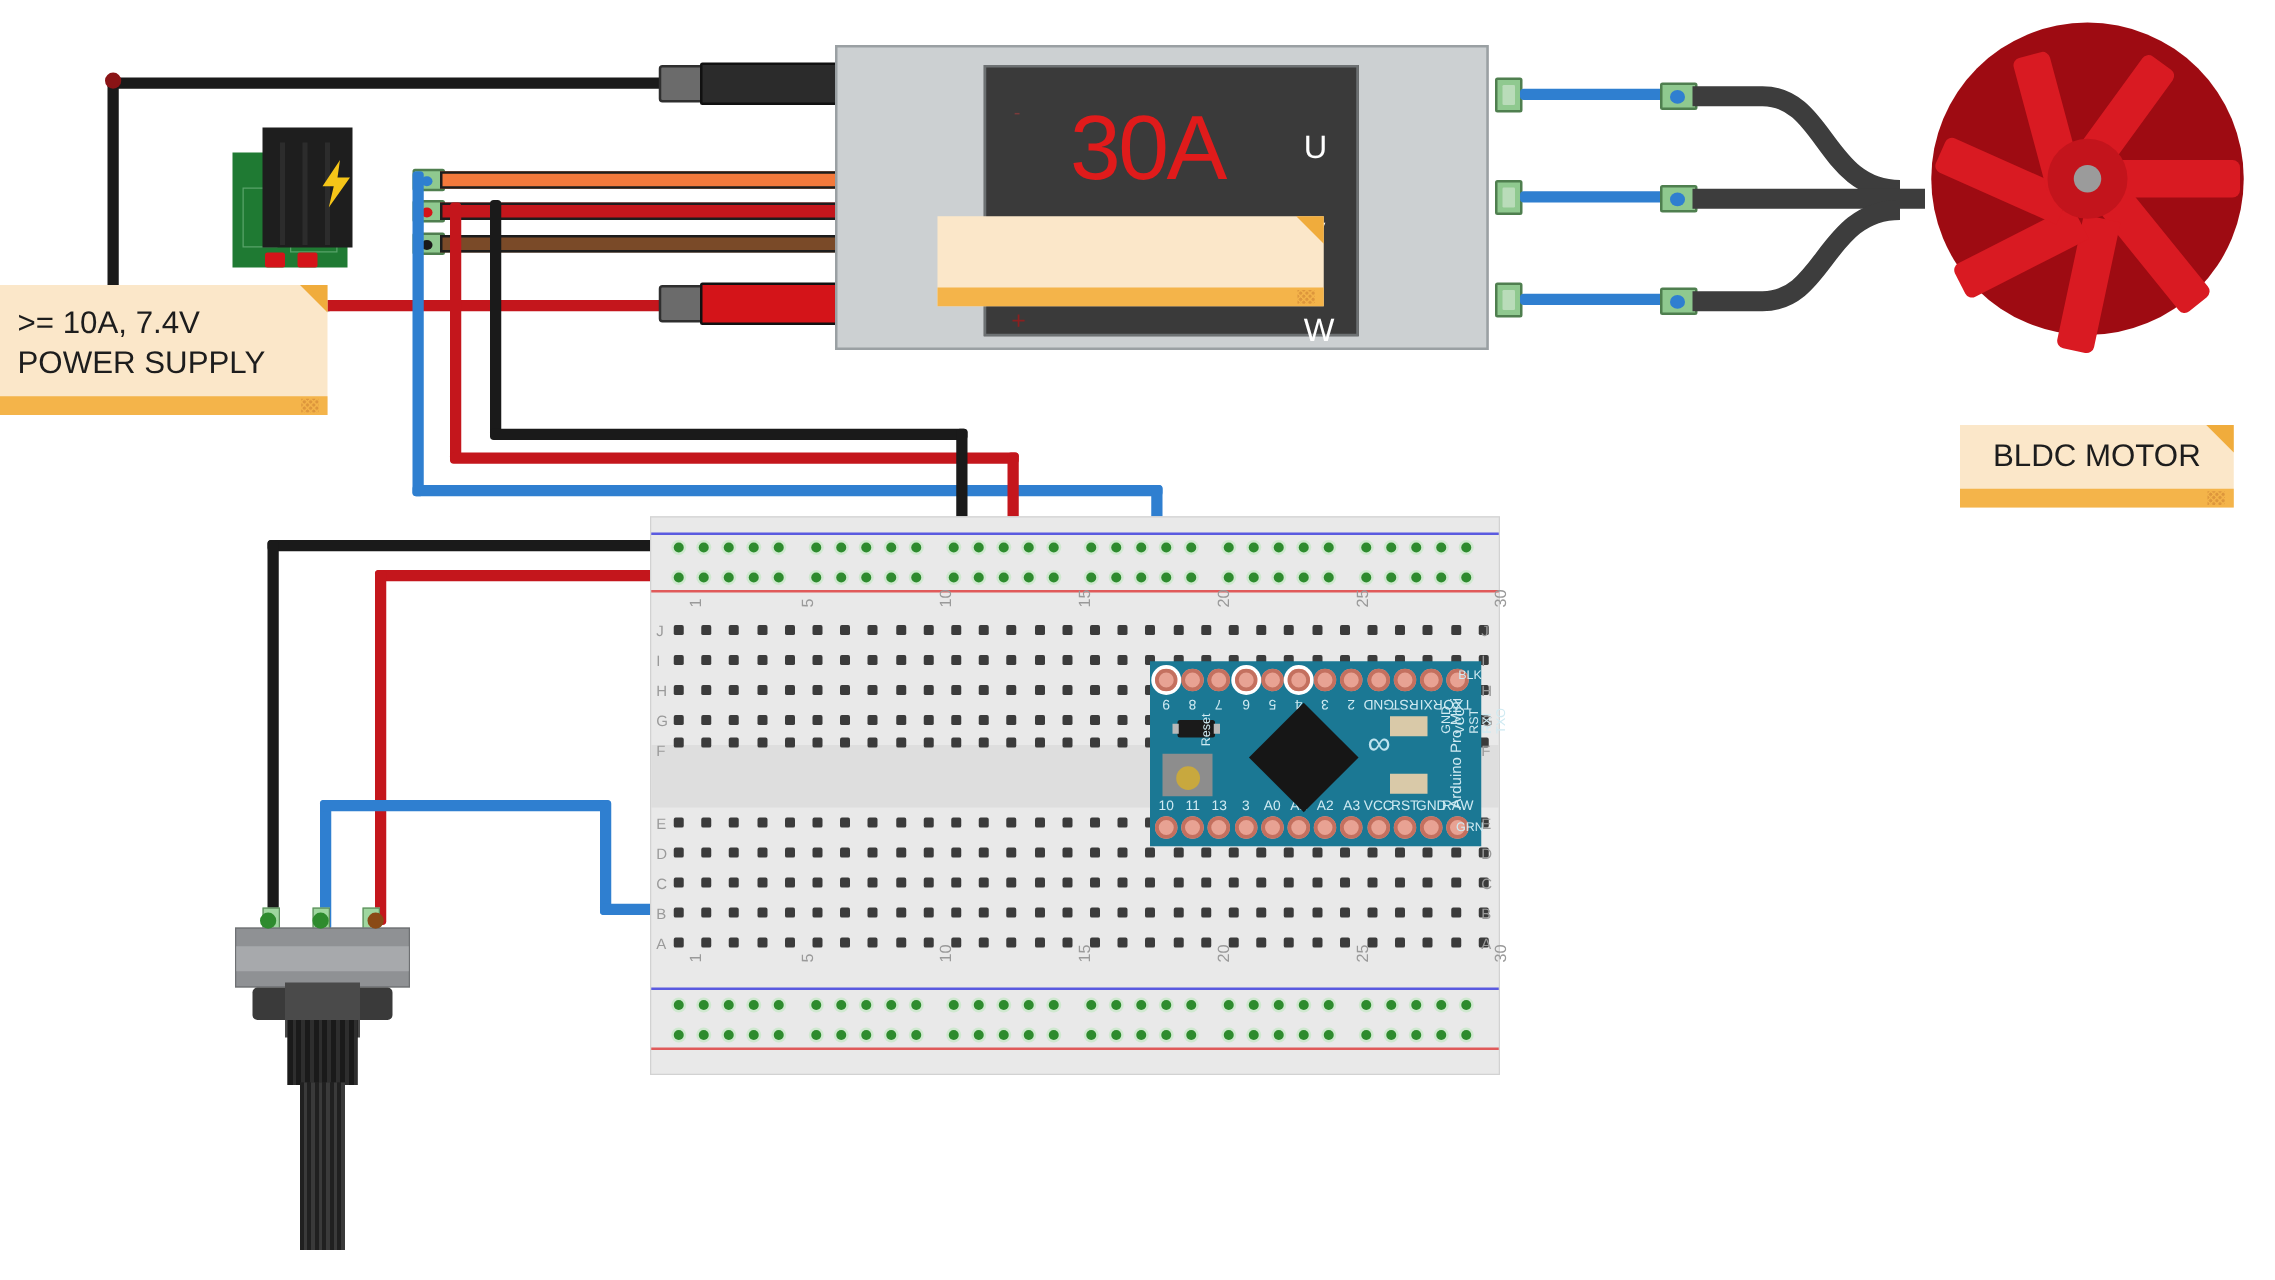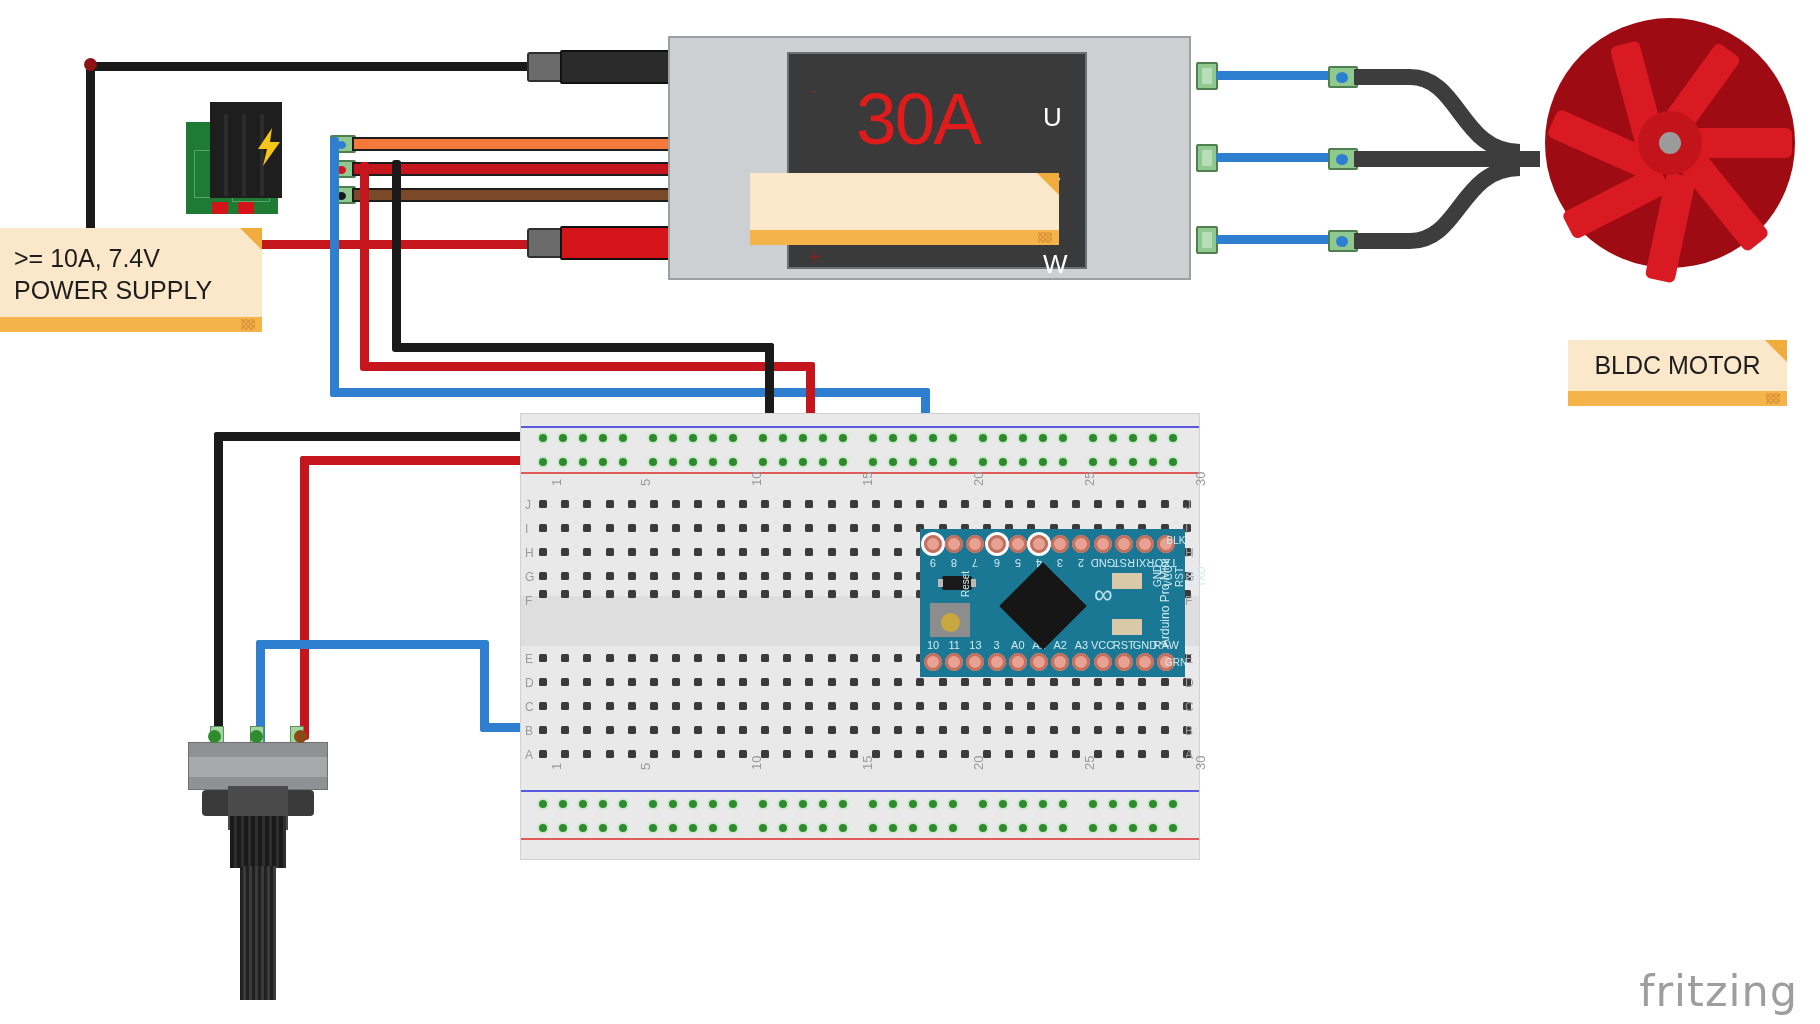--- a/index.html
+++ b/index.html
@@ -863,15 +863,14 @@
     <div class="nut"></div>
     <div class="collar"></div>
     <div class="knurl"></div>
     <div class="shaft"></div>
   </div>
   <div class="cap" style="left:208px;top:730px;background:#2e8b2e;"></div>
   <div class="cap" style="left:250px;top:730px;background:#2e8b2e;"></div>
   <div class="cap" style="left:294px;top:730px;background:#8a4a16;"></div>
 
 
-  <div id="wm">fritzing</div>
 
 </div>
 
 </body></html>

